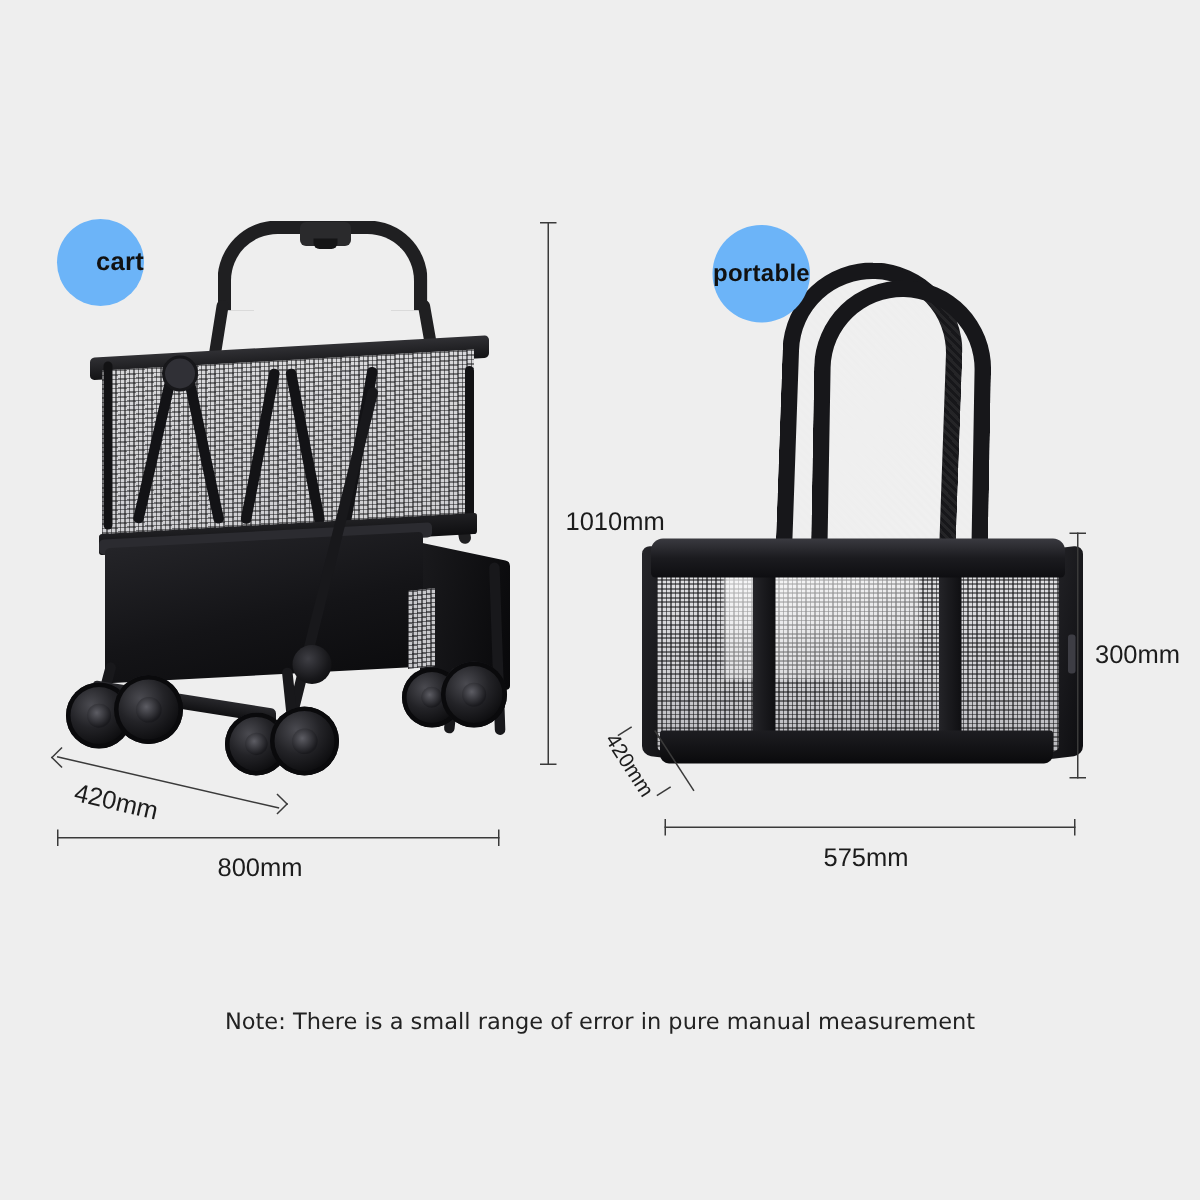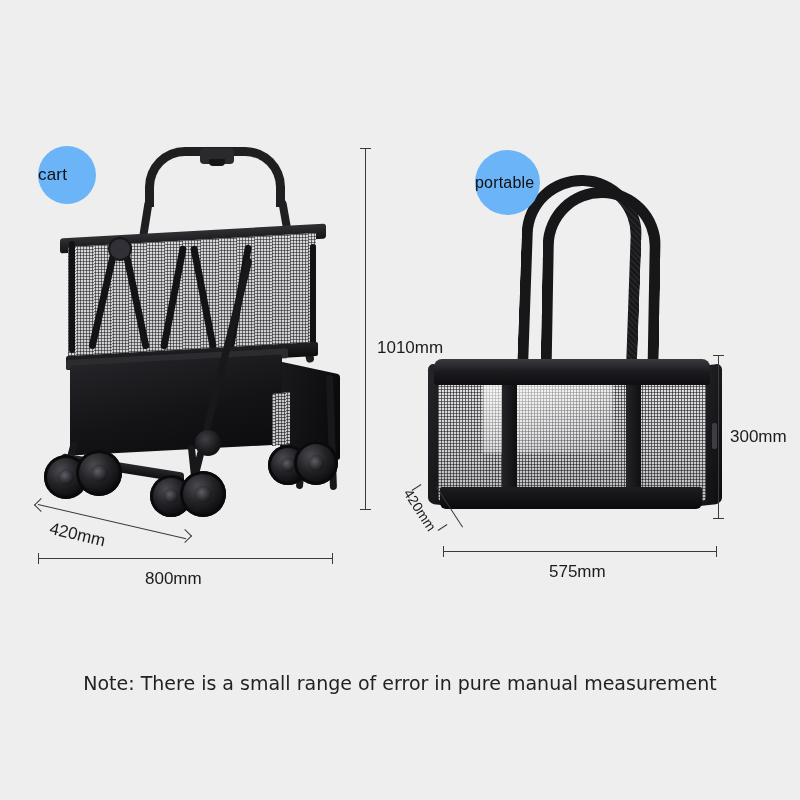--- a/index.html
+++ b/index.html
@@ -7,41 +7,41 @@
     width:800px;height:800px;background:#eeeeee;
     font-family:"Liberation Sans","DejaVu Sans",sans-serif;
     overflow:hidden;position:relative;
   }
   #stage{position:absolute;left:0;top:0;width:800px;height:800px;}
   .abs{position:absolute;}
 
   
   .badge{
     position:absolute;border-radius:50%;
-    background:#6cb4f8;display:flex;align-items:center;justify-content:flex-start;
-    color:#111;letter-spacing:.2px;
+    background:#6cb4f8;display:flex;align-items:center;justify-content:flex-end;
+    color:#111;letter-spacing:.2px;font-weight:bold;
   }
   .badge.cart{left:38px;top:146px;width:58px;height:58px;font-size:17px;}
   .badge.portable{left:475px;top:150px;width:65px;height:65px;font-size:16px;}
 
   
   .dim-line{position:absolute;background:#3a3a3a;}
   .dim-v{width:1px;}
   .dim-h{height:1px;}
   .cap-h{position:absolute;width:1px;height:11px;background:#3a3a3a;}
   .cap-v{position:absolute;height:1px;width:11px;background:#3a3a3a;}
   .dim-label{position:absolute;color:#1c1c1c;font-size:17px;white-space:nowrap;}
 
   .arrow-line{position:absolute;height:1px;background:#3a3a3a;transform-origin:0 50%;}
   .arrow-head{position:absolute;width:9px;height:9px;border-top:1px solid #3a3a3a;border-right:1px solid #3a3a3a;}
 
   
   .note{
     position:absolute;left:0;top:672px;width:800px;text-align:center;
-    font-size:19px;color:#222;font-family:"DejaVu Sans","Liberation Sans",sans-serif;
+    font-size:15px;color:#222;font-family:"DejaVu Sans","Liberation Sans",sans-serif;
   }
 
   
   #cart{position:absolute;left:40px;top:145px;width:300px;height:370px;}
 
   
   .handle-arc{
     position:absolute;left:105px;top:2px;width:140px;height:60px;
     border:9px solid #1f1f21;border-bottom:none;
     border-radius:40px 40px 0 0;box-sizing:border-box;

